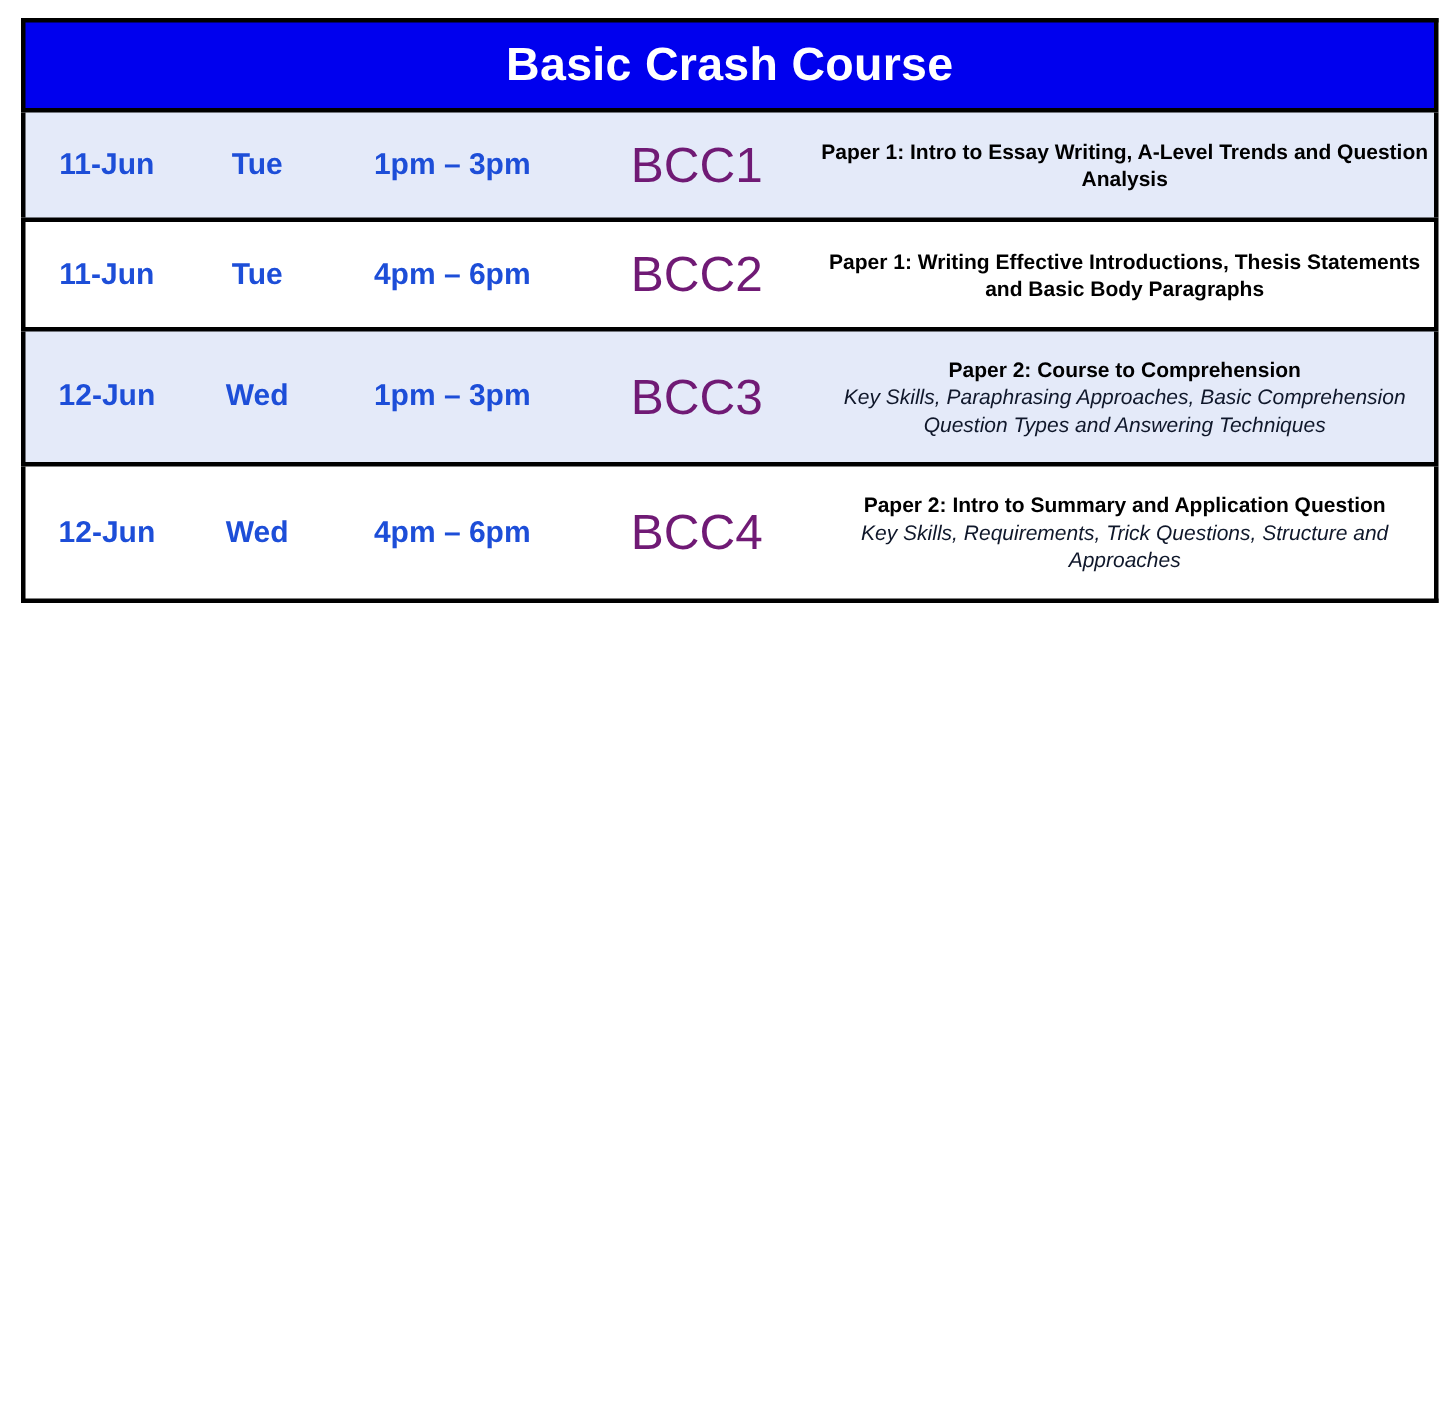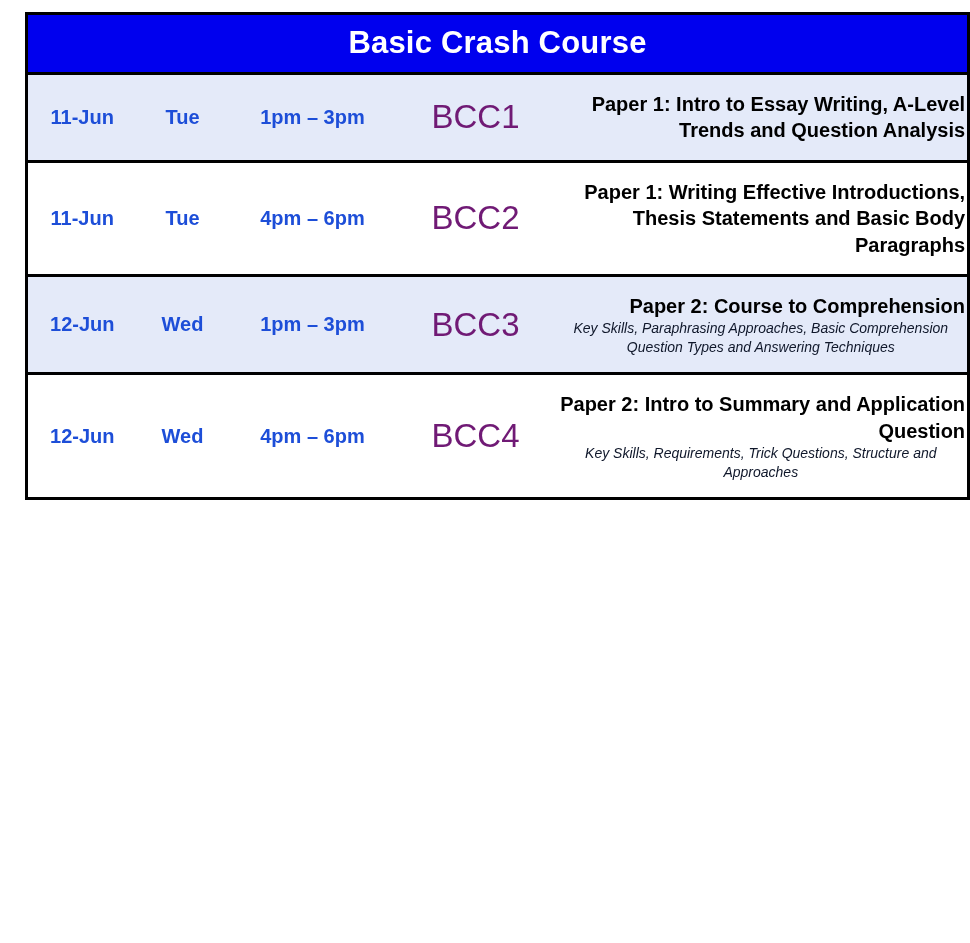--- a/index.html
+++ b/index.html
@@ -11,21 +11,21 @@
     width: 970px;
     height: 943px;
     font-family: "Liberation Sans", sans-serif;
     overflow: hidden;
   }
   .page {
     width: 970px;
     height: 943px;
     background: #ffffff;
     box-sizing: border-box;
-    padding: 12px 14px 11px 25px;
+    padding: 12px 14px 11px 14px;
   }
   .schedule-table {
     width: 942px;
     border-collapse: collapse;
     table-layout: fixed;
     border: 3px solid #000000;
   }
   
   .title-bar-cell {
     background: #0000EE;
@@ -76,25 +76,24 @@
   .cell-code {
     font-size: 33px;
     font-weight: normal;
     color: #701a75;
   }
   .cell-class {
     padding-left: 10px;
     padding-right: 14px;
   }
   .class-title {
-    font-size: 20px;
+    font-size: 14px;
     font-weight: bold;
     color: #000000;
     line-height: 1.32;
-    text-align: right;
   }
   .class-subtitle {
     font-size: 14px;
     font-weight: normal;
     font-style: italic;
     color: #0f172a;
     line-height: 1.32;
   }
   .class-subtitle:empty { display: none; }
   

